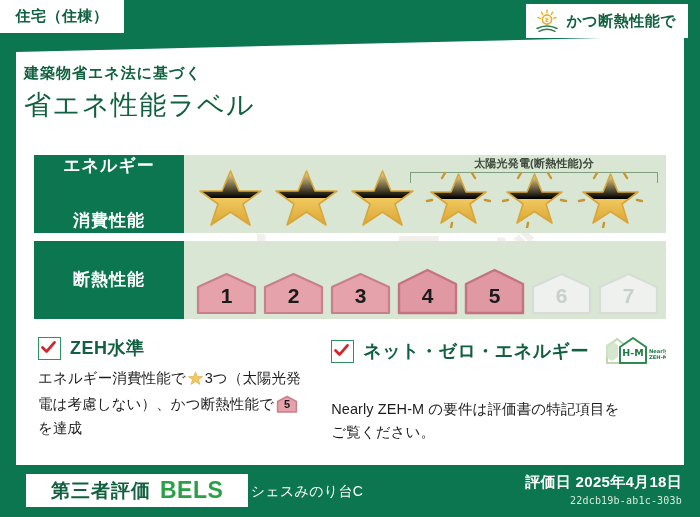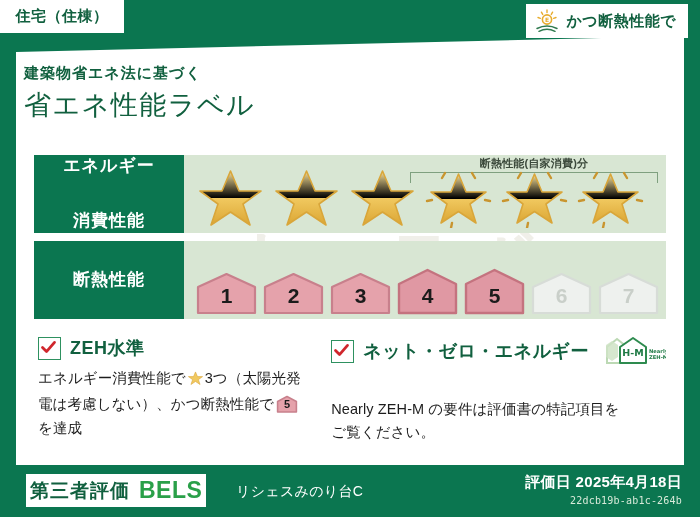--- a/index.html
+++ b/index.html
@@ -109,21 +109,21 @@
   .inline-house svg{display:block;width:22px;height:18px;}
   .inline-house span{
     position:absolute;left:0;right:0;bottom:0px;text-align:center;
     font-size:11px;font-weight:bold;color:#1b1b1b;
   }
 
   
   .footer{position:absolute;left:0;right:0;bottom:0;height:52px;}
   .bels{
     position:absolute;left:26px;top:9px;height:33px;background:#fff;
-    display:flex;align-items:center;padding:0 4px;gap:9px;
+    display:flex;align-items:center;padding:0 25px;gap:9px;
   }
   .bels .b-jp{font-size:19px;font-weight:bold;color:#11603f;letter-spacing:1px;}
   .bels .b-en{font-size:23px;font-weight:bold;color:#2aa049;letter-spacing:.5px;}
   .bldg-name{
     position:absolute;left:236px;top:18px;font-size:14px;color:#ffffff;letter-spacing:.3px;
   }
   .eval{position:absolute;right:18px;top:8px;text-align:right;}
   .eval-date{font-size:15px;font-weight:bold;color:#ffffff;letter-spacing:.3px;padding-left:24px;}
   .eval-id{font-size:10px;color:#d8ead9;margin-top:3px;letter-spacing:.2px;
            font-family:"DejaVu Sans Mono","Liberation Mono",monospace;}
@@ -165,21 +165,21 @@
       </div>
 
       <div class="rows">
 
         <div class="rate-row">
           <div class="row-label">
             <span>エネルギー</span>
             <span>消費性能</span>
           </div>
           <div class="row-body">
-            <div class="solar-note">断熱性能(自家消費)分</div>
+            <div class="solar-note">太陽光発電(断熱性能)分</div>
             <div class="solar-bracket"></div>
             <div class="stars">
               <div class="star-cell">
                 <svg viewBox="0 0 73 62">
                     <defs>
                       <linearGradient id="sg" x1="0" y1="0" x2="0" y2="1">
                         <stop offset="0" stop-color="#fbe39a"></stop>
                         <stop offset="0.5" stop-color="#f3c council"></stop>
                         <stop offset="0.5" stop-color="#f1c960"></stop>
                         <stop offset="1" stop-color="#dba634"></stop>
@@ -336,17 +336,17 @@
   </div>
 
   <div class="footer">
     <div class="bels">
       <span class="b-jp">第三者評価</span>
       <span class="b-en">BELS</span>
     </div>
     <div class="bldg-name">リシェスみのり台C</div>
     <div class="eval">
       <div class="eval-date">評価日 2025年4月18日</div>
-      <div class="eval-id">22dcb19b-ab1c-264b</div>
+      <div class="eval-id">22dcb19b-ab1c-303b</div>
     </div>
   </div>
 
 </div>
 
 </body></html>

